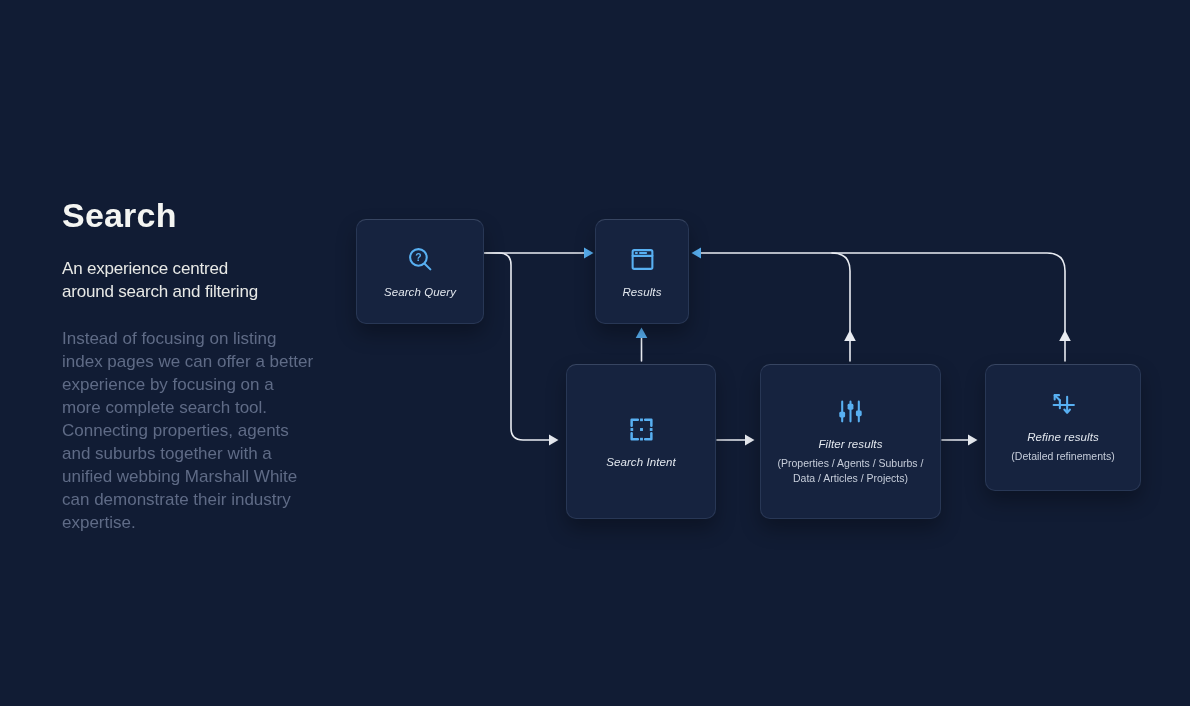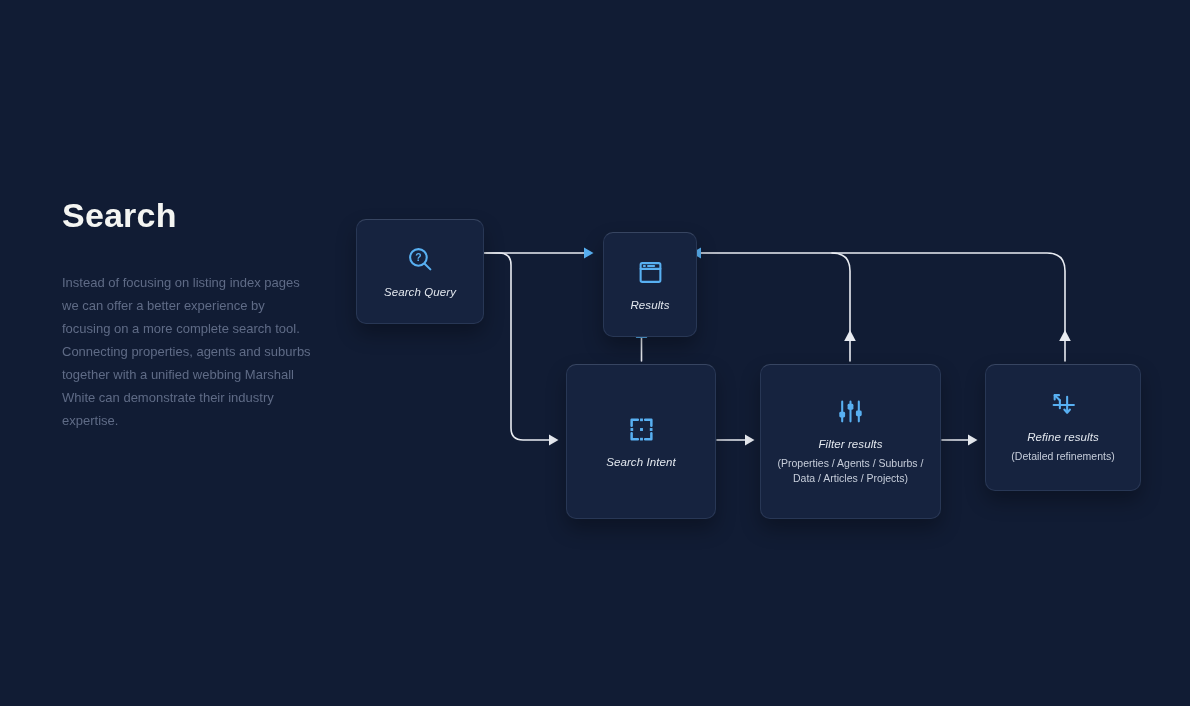--- a/index.html
+++ b/index.html
@@ -9,53 +9,54 @@
   }
   *{margin:0;padding:0;box-sizing:border-box;}
   html,body{width:1190px;height:706px;}
   body{background:var(--bg);font-family:"Liberation Sans",sans-serif;overflow:hidden;}
   .canvas{position:relative;width:1190px;height:706px;}
 
   
   .intro{position:absolute;left:62px;top:196px;width:256px;}
   .intro h1{font-size:34px;font-weight:700;color:var(--title);letter-spacing:0.2px;}
   .intro .subtitle{margin-top:22px;width:218px;font-size:17px;line-height:23px;font-weight:500;color:var(--subtitle);letter-spacing:-0.2px;}
-  .intro .para{margin-top:36px;width:252px;font-size:13px;line-height:23px;font-weight:400;color:var(--muted);}
+  .intro .para{margin-top:24px;width:252px;font-size:17px;line-height:23px;font-weight:400;color:var(--muted);}
 
   
   .node{position:absolute;background:var(--box);border:1px solid var(--box-border);
     border-top-color:rgba(190,205,235,0.20);border-radius:10px;
     box-shadow:0 10px 20px rgba(0,0,0,0.30);
     display:flex;flex-direction:column;align-items:center;justify-content:center;
     text-align:center;padding:10px;}
   .node .icon{display:block;margin-bottom:13px;}
   .node .label{font-size:11.5px;font-weight:500;color:var(--label);letter-spacing:0.1px;font-style:italic;}
   .node .sublabel{margin-top:6px;font-size:10.5px;line-height:14.5px;color:var(--sublabel);}
 
   #node-search-query{left:356px;top:219px;width:128px;height:105px;}
-  #node-results{left:595px;top:232px;width:94px;height:105px;margin-left:8px;}
+  #node-results{left:595px;top:219px;width:94px;height:105px;}
   #node-search-intent{left:566px;top:364px;width:150px;height:155px;}
   #node-filter-results{left:760px;top:364px;width:181px;height:155px;}
   #node-refine-results{left:985px;top:364px;width:156px;height:127px;text-align:right;}
 
   svg.wires{position:absolute;left:0;top:0;width:1190px;height:706px;}
   .edge{fill:none;stroke:var(--line);stroke-width:1.6;stroke-linecap:round;}
   .arrow-white{fill:var(--line);stroke:none;}
   .arrow-blue{fill:var(--accent);stroke:none;}
   .nicon{stroke:var(--accent);stroke-width:2;fill:none;stroke-linecap:round;stroke-linejoin:round;}
   .nicon .fillpart{fill:var(--accent);stroke:none;}
   .nicon text{fill:var(--accent);stroke:none;font-family:"Liberation Sans",sans-serif;font-weight:700;font-size:10px;}
 </style>
 </head>
 <body>
 
 <div class="canvas">
 
   <div class="intro">
     <h1>Search</h1>
+    <div class="subtitle">An experience centred around search and filtering</div>
     <div class="para">Instead of focusing on listing index pages we can offer a better experience by focusing on a more complete search tool. Connecting properties, agents and suburbs together with a unified webbing Marshall White can demonstrate their industry expertise.</div>
   </div>
 
   <svg class="wires" viewBox="0 0 1190 706">
 
     <path class="edge" d="M484 253 H584"></path>
     <polygon class="arrow-blue" points="584,247.5 584,258.5 593.5,253"></polygon>
 
     <path class="edge" d="M486 253 H499 Q511 253 511 265 V428 Q511 440 523 440 H549"></path>
     <polygon class="arrow-white" points="549,434.5 549,445.5 558.5,440"></polygon>

